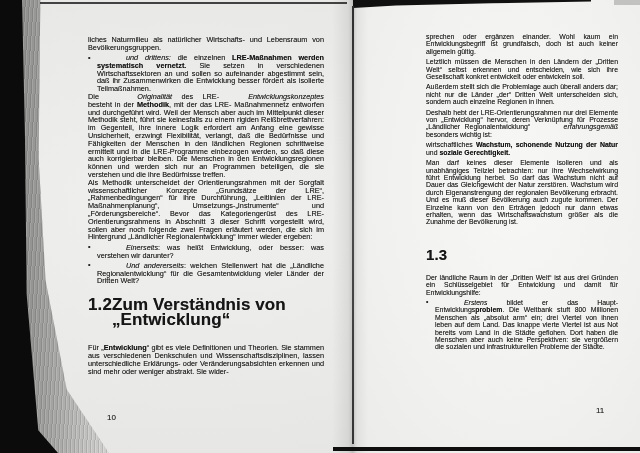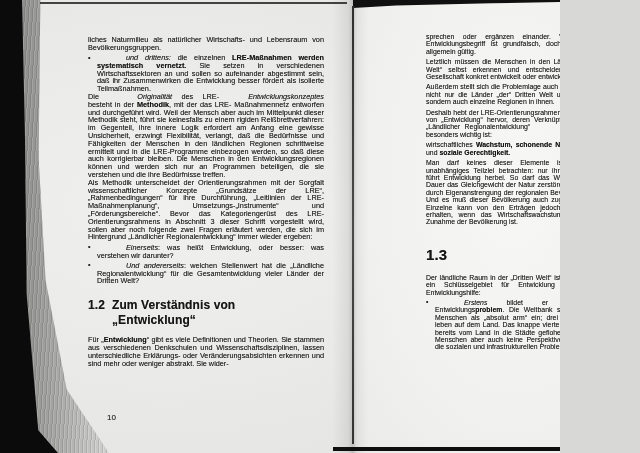--- a/index.html
+++ b/index.html
@@ -1,17 +1,17 @@
 <!DOCTYPE html>
 <html lang="de"><head>
 <meta charset="utf-8">
 <style>
   html,body { margin:0; padding:0; background:#d8d8d6; }
   .scan {
-    position:relative; width:560px; height:453px; overflow:hidden;
+    position:relative; width:640px; height:453px; overflow:hidden;
     background: radial-gradient(ellipse at 30% 45%, #f0f0ee 0%, #e9e9e7 55%, #e2e2e0 100%);
     font-family:"Liberation Sans", sans-serif;
     color:#242424;
   }
   .right-page-bg {
     position:absolute; left:355px; top:0; width:285px; height:453px;
     background: radial-gradient(ellipse at 55% 40%, #f7f7f5 0%, #f1f1ef 60%, #ebebe9 100%);
   }
   .gutter-shadow {
     position:absolute; left:332px; top:0; width:36px; height:453px;
@@ -44,21 +44,21 @@
   .para { margin:0; }
   .col-right .para + .para { margin-top:3px; }
   .col-left .bullet { margin-top:2.5px; }
   .bullet { position:relative; padding-left:9px; }
   .bullet .dot { position:absolute; left:0; top:-0.5px; }
   .b { font-weight:bold; color:#141414; }
   .i { font-style:italic;margin-left:29px; }
 
   .h2 { display:flex; font-weight:bold; color:#161616; text-align:left; hyphens:none; letter-spacing:0.1px; }
   .h2 .h2num { flex:0 0 auto; width:24px; }
-  .col-left  .h2 { font-size:12px; line-height:14.5px; margin-top:13px; margin-bottom:9px; }
+  .col-left  .h2 { font-size:17px; line-height:14.5px; margin-top:13px; margin-bottom:17px; }
   .col-right .h2 { font-size:15px; line-height:15px; margin-top:21px; margin-bottom:12px; }
 
   .pagenum { position:absolute; font-size:8px; color:#2a2a2a; text-shadow:0 0 0.3px rgba(40,40,40,0.5); }
   .pagenum-left  { left:107px;  top:413px; }
   .pagenum-right { left:596px; top:406px; width:22px; text-align:left; }
 </style>
 </head>
 <body>
 
 <div class="scan">

